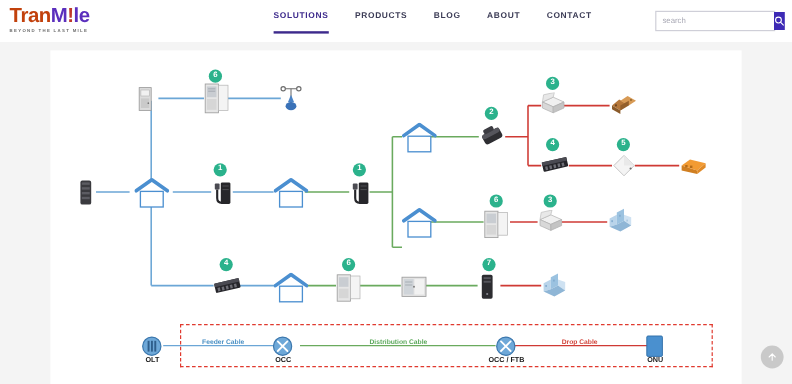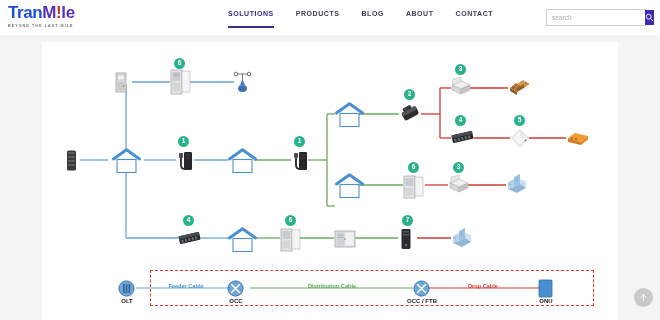--- a/index.html
+++ b/index.html
@@ -17,21 +17,21 @@
     background: #ffffff;
   }
   #logo-block {
     position: absolute; left: 8px; top: 4px; width: 100px; height: 28px;
   }
   #logo-word {
     font-family: "Liberation Sans", sans-serif;
     font-weight: bold; font-size: 17px; line-height: 18px;
     letter-spacing: -0.4px; white-space: nowrap;
   }
-  .lg-dark { color: #1d4ed8; }
+  .lg-dark { color: #c2410c; }
   .lg-purple { color: #5b2fbd; }
   .lg-excl { color: #c0392b; }
   #logo-tag {
     font-size: 3.6px; letter-spacing: 1.1px; color: #6d6d6d;
     font-weight: bold; margin-top: 2px; white-space: nowrap;
   }
 
   #nav {
     position: absolute; left: 228px; top: 10px; height: 22px;
     display: flex; gap: 22px; align-items: flex-start;

